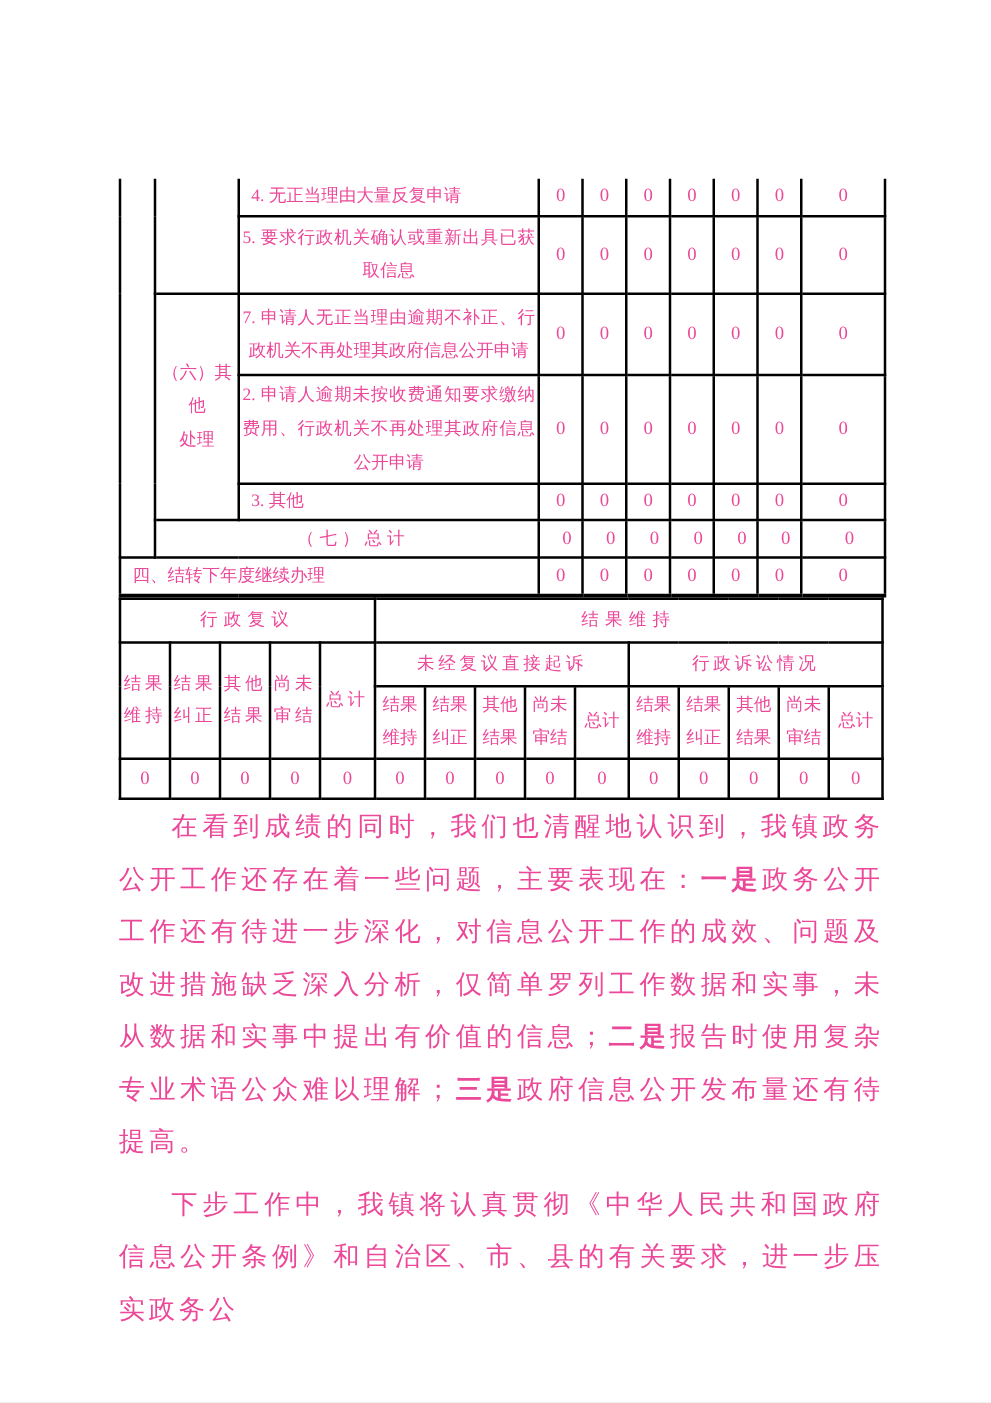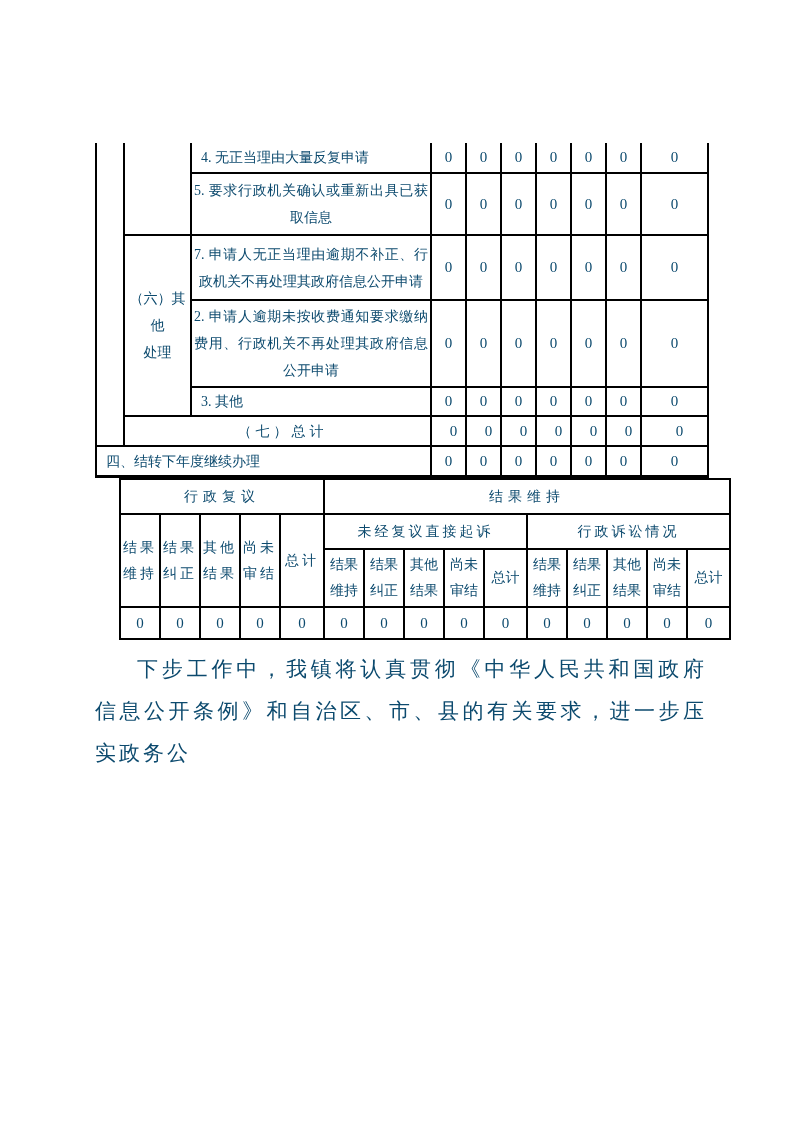--- a/index.html
+++ b/index.html
@@ -2,21 +2,21 @@
 <html><head>
 <meta charset="utf-8">
 <style>
   html,body { margin:0; padding:0; background:#e8e8e8; }
   .page {
     position:relative;
     width:793px; height:1122px;
     margin:0 auto;
     background:#ffffff;
     font-family:"Liberation Serif","DejaVu Serif",serif;
-    color:#0c4a6e;
+    color:#ec4899;
     overflow:hidden;
   }
   .content { position:absolute; left:95px; top:143px; width:612px; }
 
   
   table { border-collapse:collapse; table-layout:fixed; }
   td {
     border:2px solid #000;
     vertical-align:middle;
     font-size:14px;
@@ -47,21 +47,21 @@
     font-family:"Liberation Sans","DejaVu Sans",sans-serif;
     font-weight:bold;
     font-size:22px;
     line-height:28px;
     letter-spacing:1px;
     margin:7px 0 4px 50px;
   }
   .sec2 { margin:16px 0 6px 50px; }
 
   
-  .t2 { width:610px;margin-left:24px; }
+  .t2 { width:610px; }
   .t2 td { text-align:center; }
   .t2 .h-r1 td { height:33px; letter-spacing:5px; }
   .t2 .h-r2 td { height:33px; letter-spacing:3px; }
   .t2 .h-r3 td { height:54px; }
   .t2 .h-r4 td { height:30px; }
   .t2 .colhead { letter-spacing:0; line-height:26px; padding:1px; }
 
   
   .body-para {
     margin:0;
@@ -230,16 +230,17 @@
             <td class="num">0</td>
             <td class="num">0</td>
             <td class="num">0</td>
             <td class="num">0</td>
             <td class="num">0</td>
       </tr>
     </tbody>
       </table>
 
 
+    <p class="body-para"><span>在看到成绩的同时，我们也清醒地认识到，我镇政务公开工作还存在着一些问题，主要表现在：</span><span class="b">一是</span><span>政务公开工作还有待进一步深化，对信息公开工作的成效、问题及改进措施缺乏深入分析，仅简单罗列工作数据和实事，未从数据和实事中提出有价值的信息；</span><span class="b">二是</span><span>报告时使用复杂专业术语公众难以理解；</span><span class="b">三是</span><span>政府信息公开发布量还有待提高。</span></p>
     <p class="body-para para-gap"><span>下步工作中，我镇将认真贯彻《中华人民共和国政府信息公开条例》和自治区、市、县的有关要求，进一步压实政务公</span></p>
 
   </div>
 </div>
 
 </body></html>

